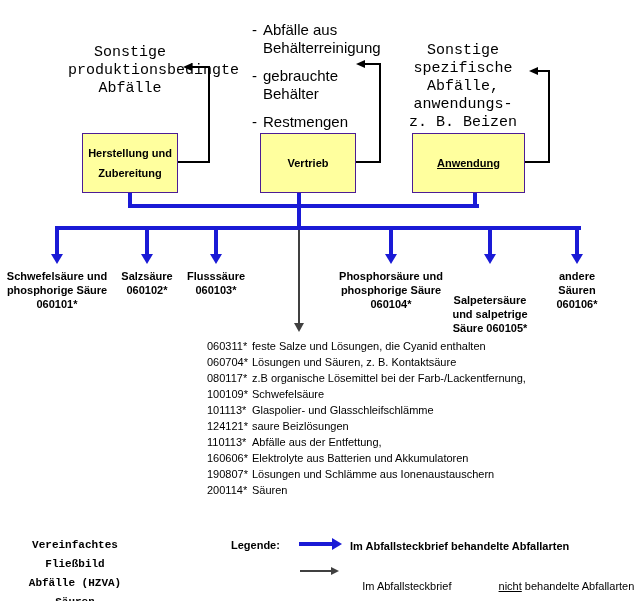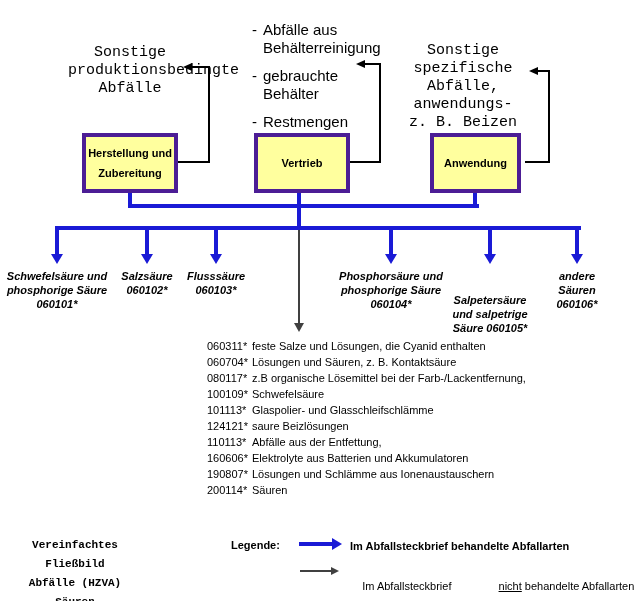--- a/index.html
+++ b/index.html
@@ -8,21 +8,21 @@
     font-family:"Liberation Sans", sans-serif; color:#000; overflow:hidden;
   }
   .abs { position:absolute; }
   .txt { font-size:15px; line-height:18px; }
   .center { text-align:center;font-family:Liberation Mono, monospace; }
   .bold { font-weight:bold; }
 
   
   .pbox {
     position:absolute; top:133px; height:60px; background:#FFFF9E;
-    border:4px solid #4c1d95; box-sizing:border-box;
+    border:1px solid #4c1d95; box-sizing:border-box;
     display:flex; flex-direction:column; align-items:center; justify-content:center;
     font-size:11px; font-weight:bold; line-height:20px; text-align:center;
   }
 
   
   .kline { position:absolute; background:#000; }
   .arrow-left-black { position:absolute; width:0; height:0;
     border-top:4px solid transparent; border-bottom:4px solid transparent;
     border-right:9px solid #000; }
 
@@ -45,21 +45,21 @@
   .arrow-right-gray { position:absolute; width:0; height:0;
     border-top:4px solid transparent; border-bottom:4px solid transparent;
     border-left:8px solid #404040; }
 
   
   .d-item { position:relative; padding-left:11px; margin-bottom:10px; }
   .d-item::before { content:"-"; position:absolute; left:0; top:0; }
 
   
   .cat { position:absolute; top:269px; font-size:11px; font-weight:bold;
-    line-height:14px; text-align:center;font-style:italic; }
+    line-height:14px; text-align:center; }
   .cat span { display:block; }
 
   
   .code-row { display:flex; font-size:11px; line-height:16px; }
   .code-row .code { width:45px; flex:none; }
 
   .legend-text { font-size:11px; line-height:13px; white-space:pre; }
   .u { text-decoration:underline;padding-left:44px; }
   .lbl-lines span { display:block; }
 </style>
@@ -99,24 +99,24 @@
 
   <div class="kline" style="left:525px;top:161px;width:25px;height:2px;"></div>
   <div class="kline" style="left:548px;top:70px;width:2px;height:93px;"></div>
   <div class="kline" style="left:537px;top:70px;width:13px;height:2px;"></div>
   <div class="arrow-left-black" style="left:529px;top:67px;"></div>
 
   <div class="pbox lbl-lines" style="left:82px;width:96px;">
     <span>Herstellung und</span>
     <span>Zubereitung</span>
   </div>
-  <div class="pbox" style="left:254px;width:96px;">
+  <div class="pbox" style="left:260px;width:96px;">
     <span>Vertrieb</span>
   </div>
-  <div class="pbox" style="left:430px;width:91px;">
+  <div class="pbox" style="left:412px;width:113px;text-decoration:underline;">
     <span>Anwendung</span>
   </div>
 
   <div class="bline" style="left:128px;top:193px;width:4px;height:15px;"></div>
   <div class="bline" style="left:297px;top:193px;width:4px;height:37px;"></div>
   <div class="bline" style="left:473px;top:193px;width:4px;height:15px;"></div>
   <div class="bline" style="left:128px;top:204px;width:351px;height:4px;"></div>
   <div class="bline" style="left:55px;top:226px;width:526px;height:4px;"></div>
 
   <div class="blue-arrow" style="left:51px;top:230px;">

